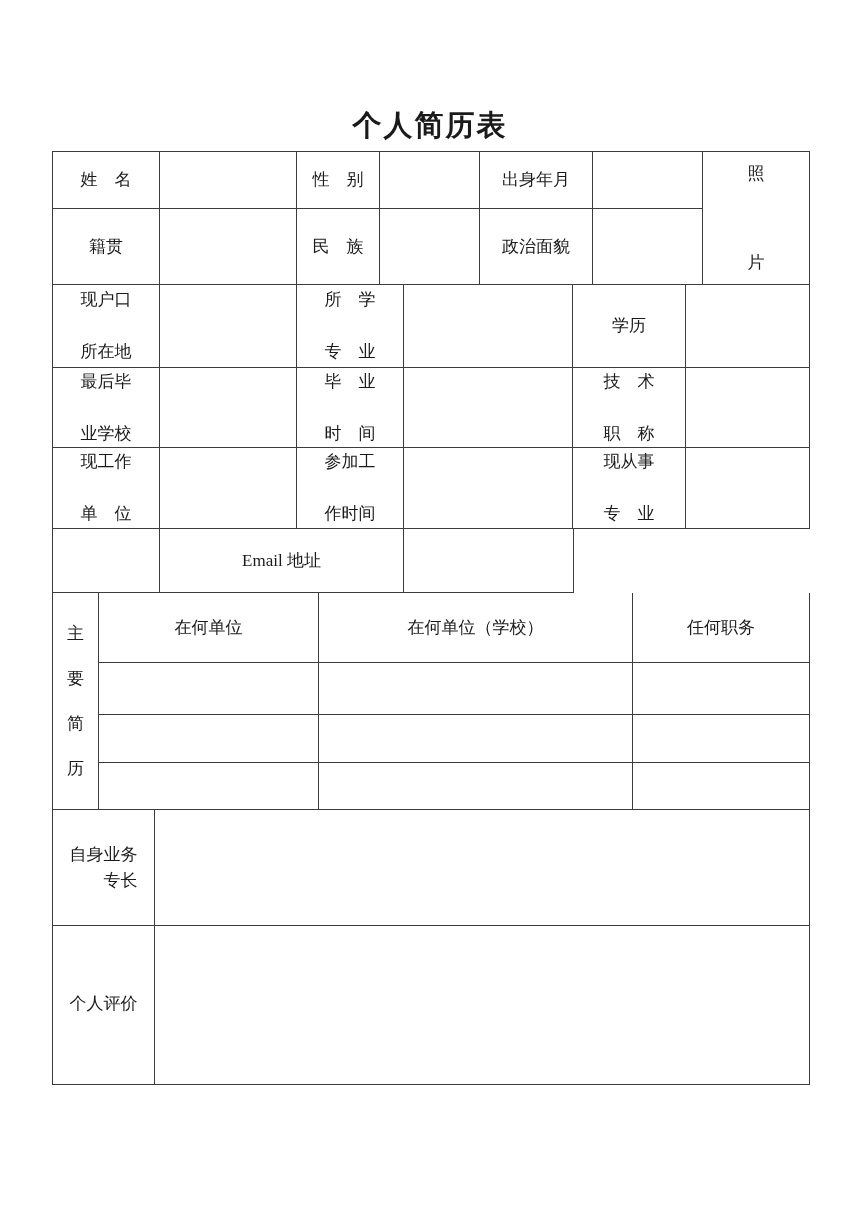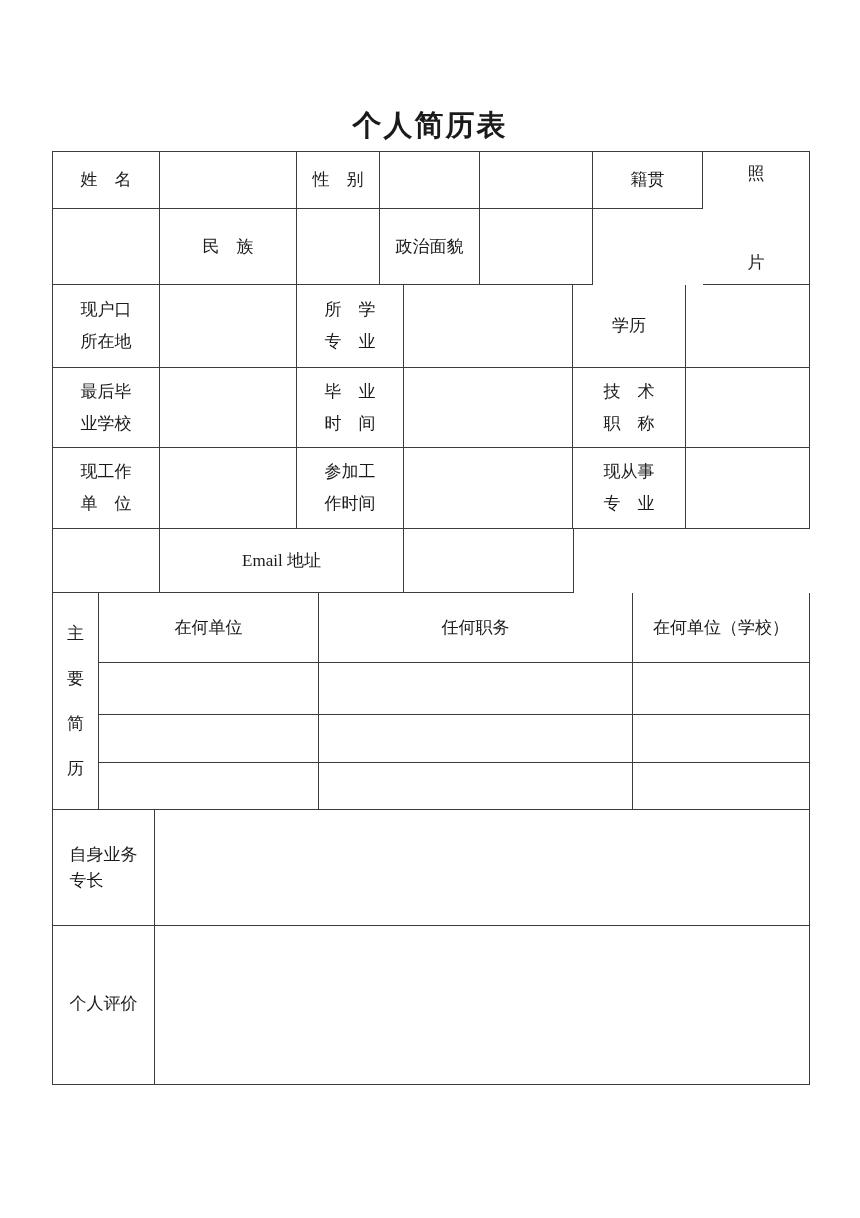--- a/index.html
+++ b/index.html
@@ -36,51 +36,52 @@
     border-left: 1px solid var(--bc);
     background: var(--paper);
   }
   .sec { display: grid; }
   .c {
     border-right: 1px solid var(--bc);
     border-bottom: 1px solid var(--bc);
     display: flex;
     align-items: center;
     justify-content: center;
-    text-align: left;
+    text-align: right;
     font-size: 17px;
     line-height: 26px;
     white-space: pre-line;
     overflow: hidden;
   }
   .secA { grid-template-columns: 107px 137px 83px 100px 113px 110px 107px; grid-template-rows: 57px 76px; }
   .secB { grid-template-columns: 107px 137px 107px 169px 113px 124px; grid-template-rows: 83px 80px 81px; }
   .secC { grid-template-columns: 107px 244px 170px 236px; grid-template-rows: 64px; }
   .secD { grid-template-columns: 46px 220px 314px 177px; grid-template-rows: 70px 52px 48px 47px; }
   .secE { grid-template-columns: 102px 655px; grid-template-rows: 116px; }
   .secF { grid-template-columns: 102px 655px; grid-template-rows: 159px; font-family: Liberation Mono, monospace; }
   .photo-cell { grid-column: 7; grid-row: 1 / 3; line-height: 89px; }
   .vlabel { grid-column: 1; grid-row: 1 / 5; line-height: 45px; }
-  .lh40 { line-height: 32px; }
+  .lh40 { line-height: 52px; }
   .lh42 { line-height: 26px; }
 </style>
 </head>
 <body>
 
 <div class="sheet">
 
   <div class="doc-title">个人简历表</div>
 
   <div class="tbl">
 
     <div class="sec secA">
       <div class="c">姓　名</div>
       <div class="c"></div>
       <div class="c">性　别</div>
       <div class="c"></div>
+      <div class="c">出身年月</div>
       <div class="c"></div>
       <div class="c photo-cell">照
 片</div>
       <div class="c">籍贯</div>
       <div class="c"></div>
       <div class="c">民　族</div>
       <div class="c"></div>
       <div class="c">政治面貌</div>
       <div class="c"></div>
     </div>
@@ -121,22 +122,22 @@
       <div class="c">Email 地址</div>
       <div class="c"></div>
     </div>
 
     <div class="sec secD">
       <div class="c vlabel">主
 要
 简
 历</div>
       <div class="c">在何单位</div>
+      <div class="c">在何单位（学校）</div>
       <div class="c">任何职务</div>
-      <div class="c">在何单位（学校）</div>
 
       <div class="c"></div>
       <div class="c"></div>
       <div class="c"></div>
 
       <div class="c"></div>
       <div class="c"></div>
       <div class="c"></div>
 
       <div class="c"></div>

